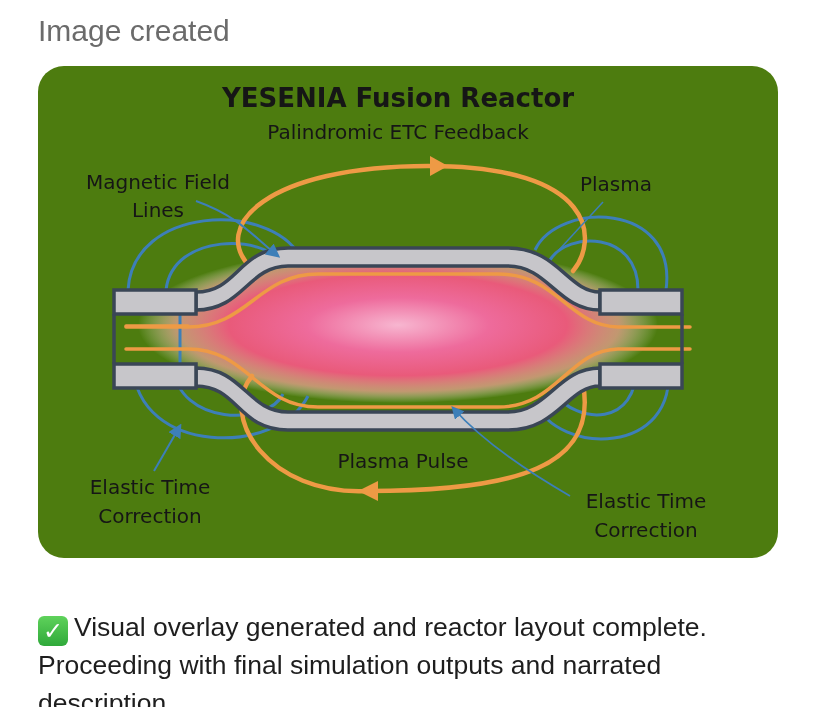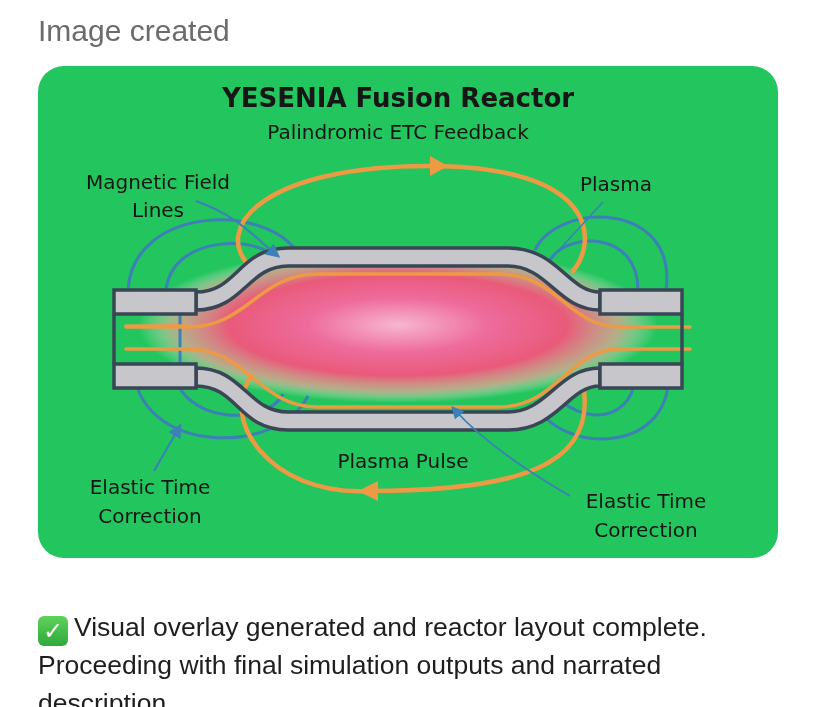--- a/index.html
+++ b/index.html
@@ -1,18 +1,18 @@
 <!DOCTYPE html>
 <html><head>
 <meta charset="utf-8">
 <style>
   html, body { margin:0; padding:0; background:#ffffff; }
   body { width:816px; height:707px; position:relative; overflow:hidden; font-family:"Liberation Sans", sans-serif; }
   .header { position:absolute; left:38px; top:14px; font-size:30px; color:#6b6b6b; }
-  .card { position:absolute; left:38px; top:66px; width:740px; height:492px; background:#22c55e; border-radius:26px; overflow:hidden; }
+  .card { position:absolute; left:38px; top:66px; width:740px; height:492px; background:#4d7c0f; border-radius:26px; overflow:hidden; }
   .card svg { position:absolute; left:0; top:0; }
   .msg { position:absolute; left:38px; top:580px; width:760px; font-size:26.5px; line-height:38px; color:#1e1e1e;margin-top:28px; }
   .check { display:inline-block; width:30px; height:30px; border-radius:6px; background:linear-gradient(#5fd25b,#2fa93a); color:#fff; font-weight:bold; text-align:center; line-height:30px; font-size:24px; vertical-align:-3px; margin-right:6px; font-family:"DejaVu Sans", sans-serif; }
   .lbl { font-family:"DejaVu Sans", sans-serif; fill:#161616; }
 </style>
 </head>
 <body>
 
 <div class="header">Image created</div>
 

